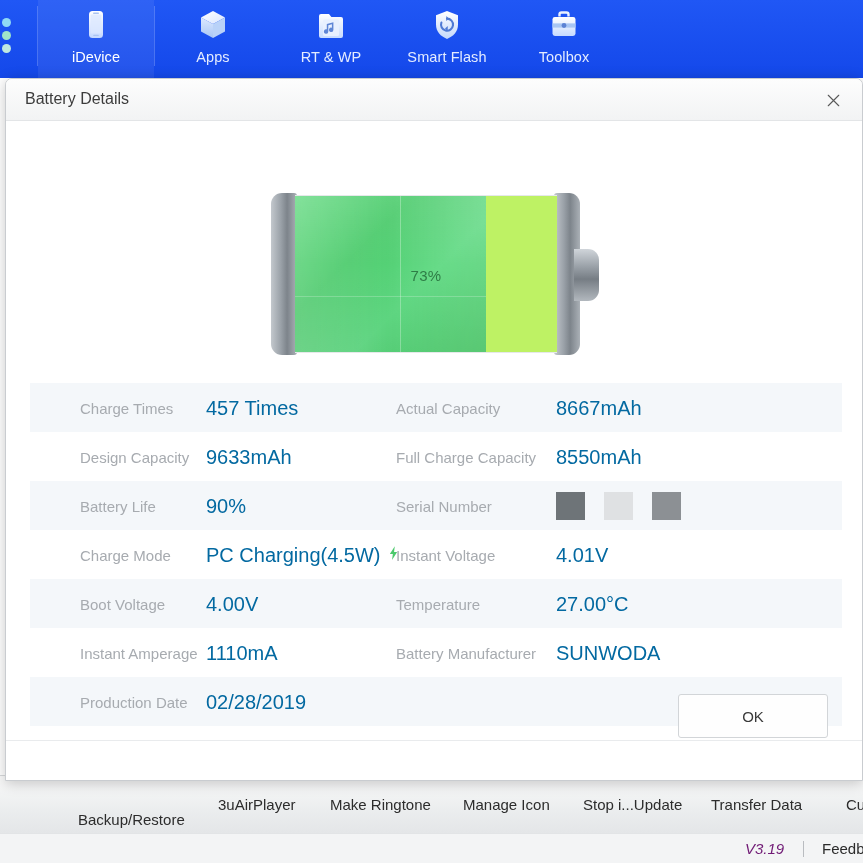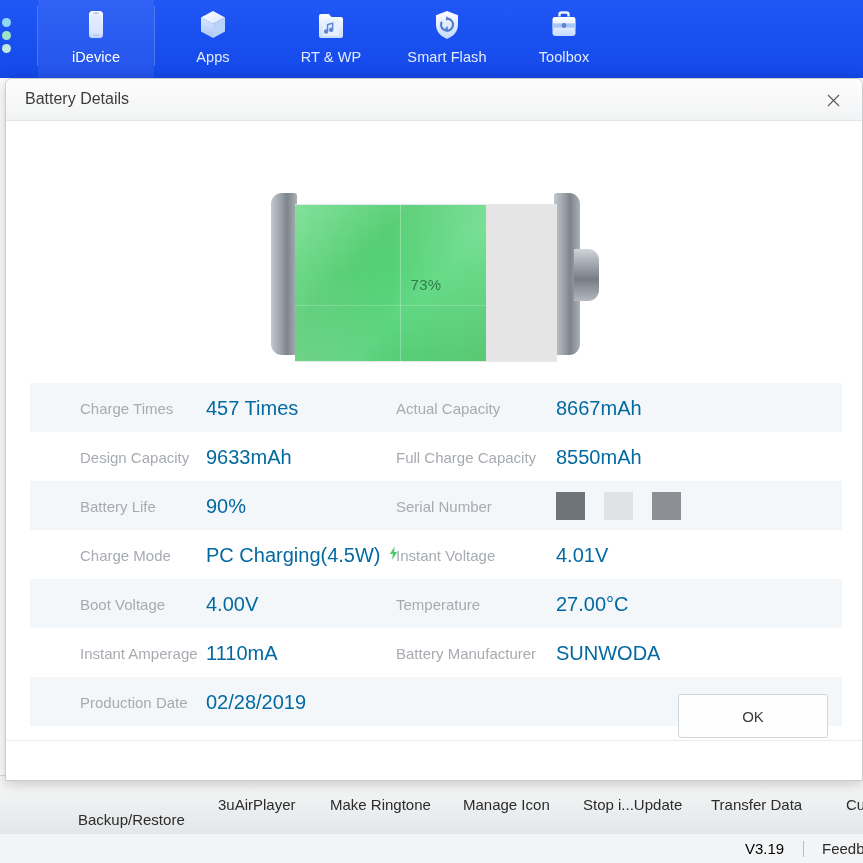--- a/index.html
+++ b/index.html
@@ -54,21 +54,21 @@
     display:flex; align-items:center;
   }
   .blink {
     position:absolute; font-size:15px; color:#2c2c2c; white-space:nowrap;
   }
   #status-bar {
     position:absolute; left:0; top:833px; width:863px; height:30px;
     background:#f3f4f5; border-top:1px solid #e2e4e6;
     display:flex; align-items:center;
   }
-  #ver { position:absolute; left:745px; font-size:15px; color:#000000; }
+  #ver { position:absolute; left:745px; font-size:15px; color:#701a75;font-style:italic; }
   #vsep { position:absolute; left:803px; width:1px; height:16px; background:#b9bcc0; }
   #feedback { position:absolute; left:822px; font-size:15px; color:#2b2b2b; white-space:nowrap; }
 
   
   .edge-ghost {
     position:absolute; right:0; font-size:13px; color:#9aa0a6;
     font-family:"Liberation Sans", sans-serif;
   }
 
   
@@ -114,22 +114,22 @@
     background:linear-gradient(90deg,#c3c8cd 0%,#9aa1a8 38%,#7d848b 62%,#aab0b6 100%);
   }
   .bat-shell-l { left:0; border-radius:11px 3px 3px 11px; }
   .bat-shell-r { left:283px; border-radius:3px 11px 11px 3px; }
   #bat-nub {
     position:absolute; left:303px; top:56px; width:25px; height:52px;
     border-radius:0 11px 11px 0;
     background:linear-gradient(180deg,#d0d5da 0%,#9aa1a8 34%,#767d84 58%,#b2b8be 100%);
   }
   #bat-inner {
-    position:absolute; left:24px; top:11px; width:262px; height:158px;
-    background:#e5e5e5;
+    position:absolute; left:24px; top:2px; width:262px; height:158px;
+    background:#bef264;
     border-top:1px solid #e6e8ea; border-bottom:1px solid #e6e8ea;
   }
   #bat-fill {
     position:absolute; left:0; top:0; height:100%;
     background:linear-gradient(135deg,#5bd77a 0%,#4ccb6c 34%,#5fd982 62%,#49c867 100%);
   }
   #bat-fill::after {
     content:""; position:absolute; left:0; top:0; width:100%; height:100%;
     background:
       linear-gradient(90deg,rgba(255,255,255,0.16) 0%,rgba(255,255,255,0.0) 48%,rgba(255,255,255,0.10) 100%),

